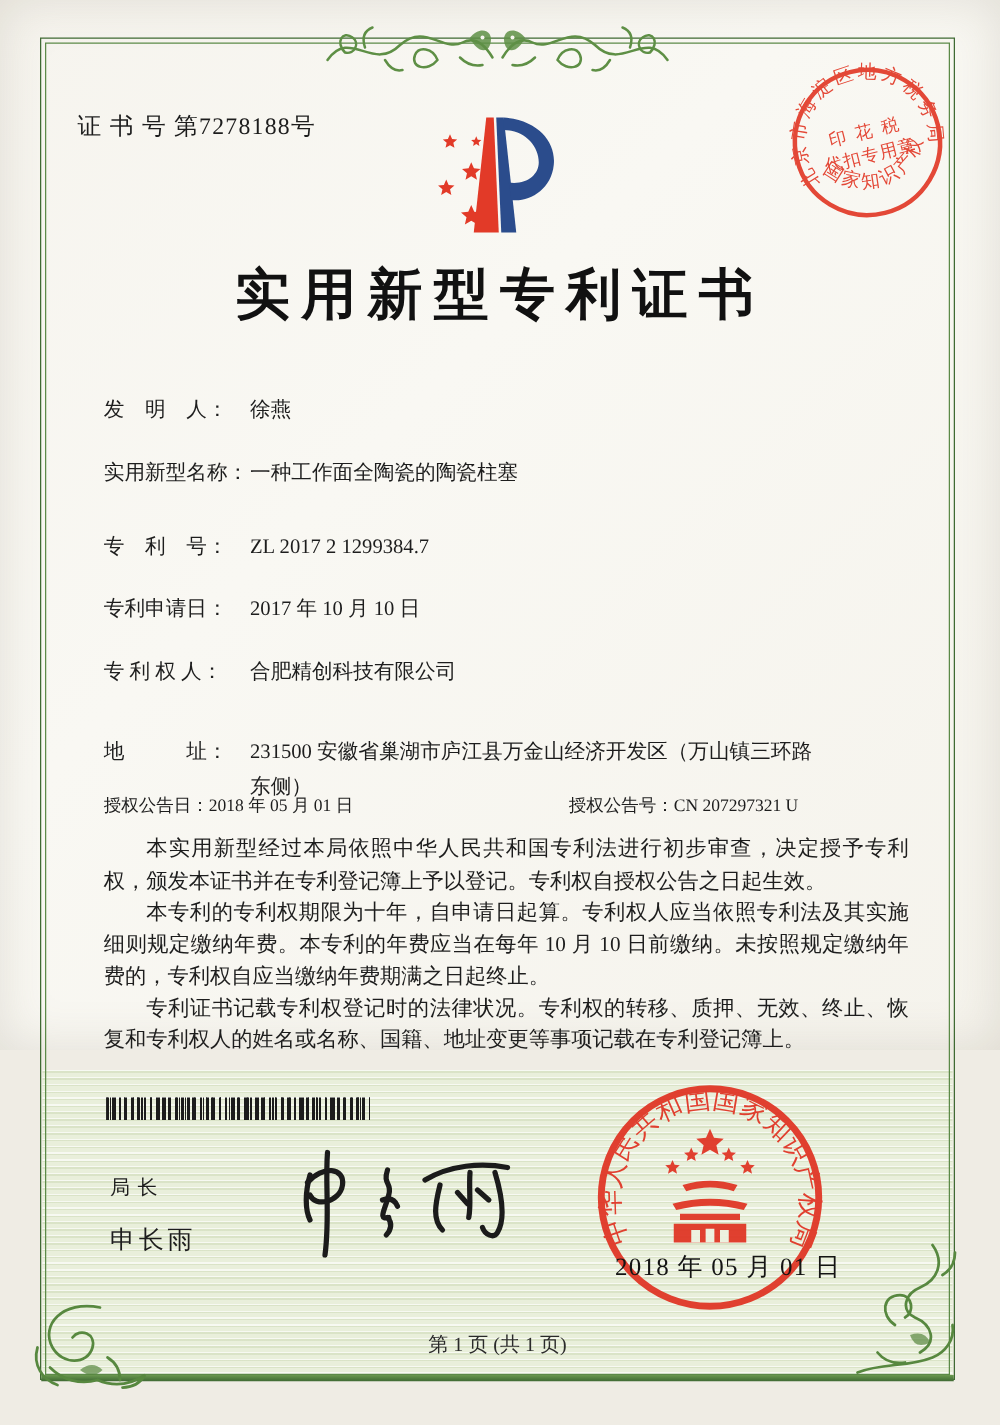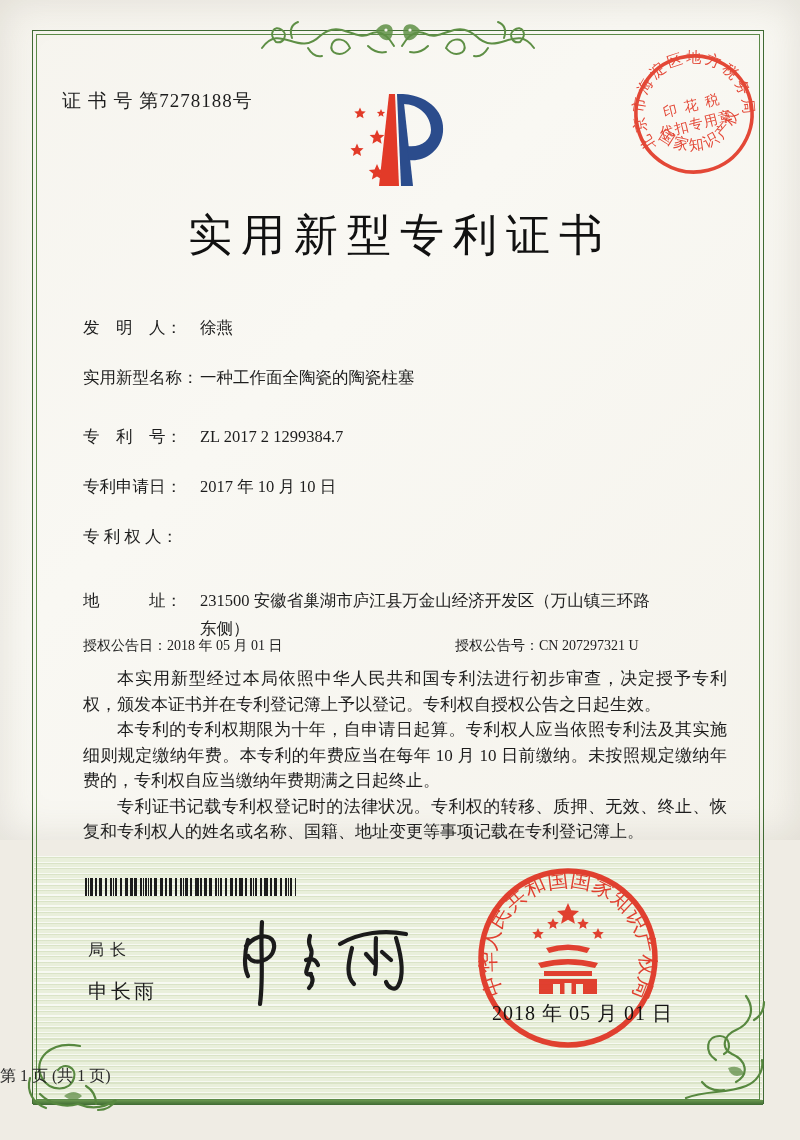--- a/index.html
+++ b/index.html
@@ -24,21 +24,21 @@
     background:
       repeating-linear-gradient(to bottom,
         rgba(255,255,255,.65) 0 1px,
         rgba(150,175,110,.18) 1px 2.2px,
         rgba(233,239,218,0) 2.2px 5.5px),
       #e9efdb;}
   
   .cert-no{position:absolute;left:62px;top:88px;font-size:19px;letter-spacing:1px;}
   .logo{position:absolute;left:333px;top:88px;}
   .title{position:absolute;left:0;top:206px;width:800px;text-align:center;
-    font-size:44px;font-weight:normal;letter-spacing:9px;color:#111;}
+    font-size:44px;font-weight:bold;letter-spacing:9px;color:#111;}
   
   .tax-stamp{position:absolute;left:624px;top:44px;width:140px;height:140px;
     transform:rotate(-14deg);opacity:.92;}
   
   .fields{position:absolute;left:83px;top:314px;width:644px;font-size:16.5px;}
   .frow{display:flex;line-height:28px;}
   .flabel{width:117px;flex:0 0 117px;white-space:pre;}
   .fvalue{white-space:pre-wrap;max-width:460px;}
   .mb1{margin-bottom:31px}.mb2{margin-bottom:22px}.mb3{margin-bottom:36px}
   .grant-row{position:absolute;left:83px;top:632px;width:644px;font-size:14px;line-height:28px;}
@@ -55,21 +55,21 @@
       repeating-linear-gradient(90deg,transparent 0 3px,#1c1c1c 3px 4px,transparent 4px 11px);}
   
   .director-title{position:absolute;left:88px;top:940px;font-size:16px;letter-spacing:6px;}
   .director-name{position:absolute;left:88px;top:978px;font-size:20px;letter-spacing:3px;}
   .signature{position:absolute;left:210px;top:902px;}
   
   .office-seal{position:absolute;left:468px;top:858px;width:200px;height:200px;opacity:.93;}
   .seal-date{position:absolute;left:492px;top:1000px;font-size:20px;color:#141414;
     letter-spacing:1px;z-index:5;}
   
-  .page-footer{position:absolute;left:0;top:1066px;width:796px;
+  .page-footer{position:absolute;left:0;top:1066px;width:796px;text-align:center;
     font-size:16px;color:#2a2a2a;}
   
   .orn{position:absolute;}
   svg text{font-family:"Liberation Serif","DejaVu Serif",serif;}
 </style>
 </head>
 <body>
 
 <div class="page">
 
@@ -173,20 +173,21 @@
     <div class="frow mb2">
       <span class="flabel">专　利　号：</span>
       <span class="fvalue">ZL 2017 2 1299384.7</span>
     </div>
     <div class="frow mb2">
       <span class="flabel">专利申请日：</span>
       <span class="fvalue">2017 年 10 月 10 日</span>
     </div>
     <div class="frow mb3">
       <span class="flabel">专 利 权 人：</span>
+      <span class="fvalue">合肥精创科技有限公司</span>
     </div>
     <div class="frow">
       <span class="flabel">地　　　址：</span>
       <span class="fvalue">231500 安徽省巢湖市庐江县万金山经济开发区（万山镇三环路东侧）</span>
     </div>
   </div>
 
   <div class="grant-row">
     <span>授权公告日：</span><span>2018 年 05 月 01 日</span>
     <span class="grant-no"><span>授权公告号：</span><span>CN 207297321 U</span></span>

